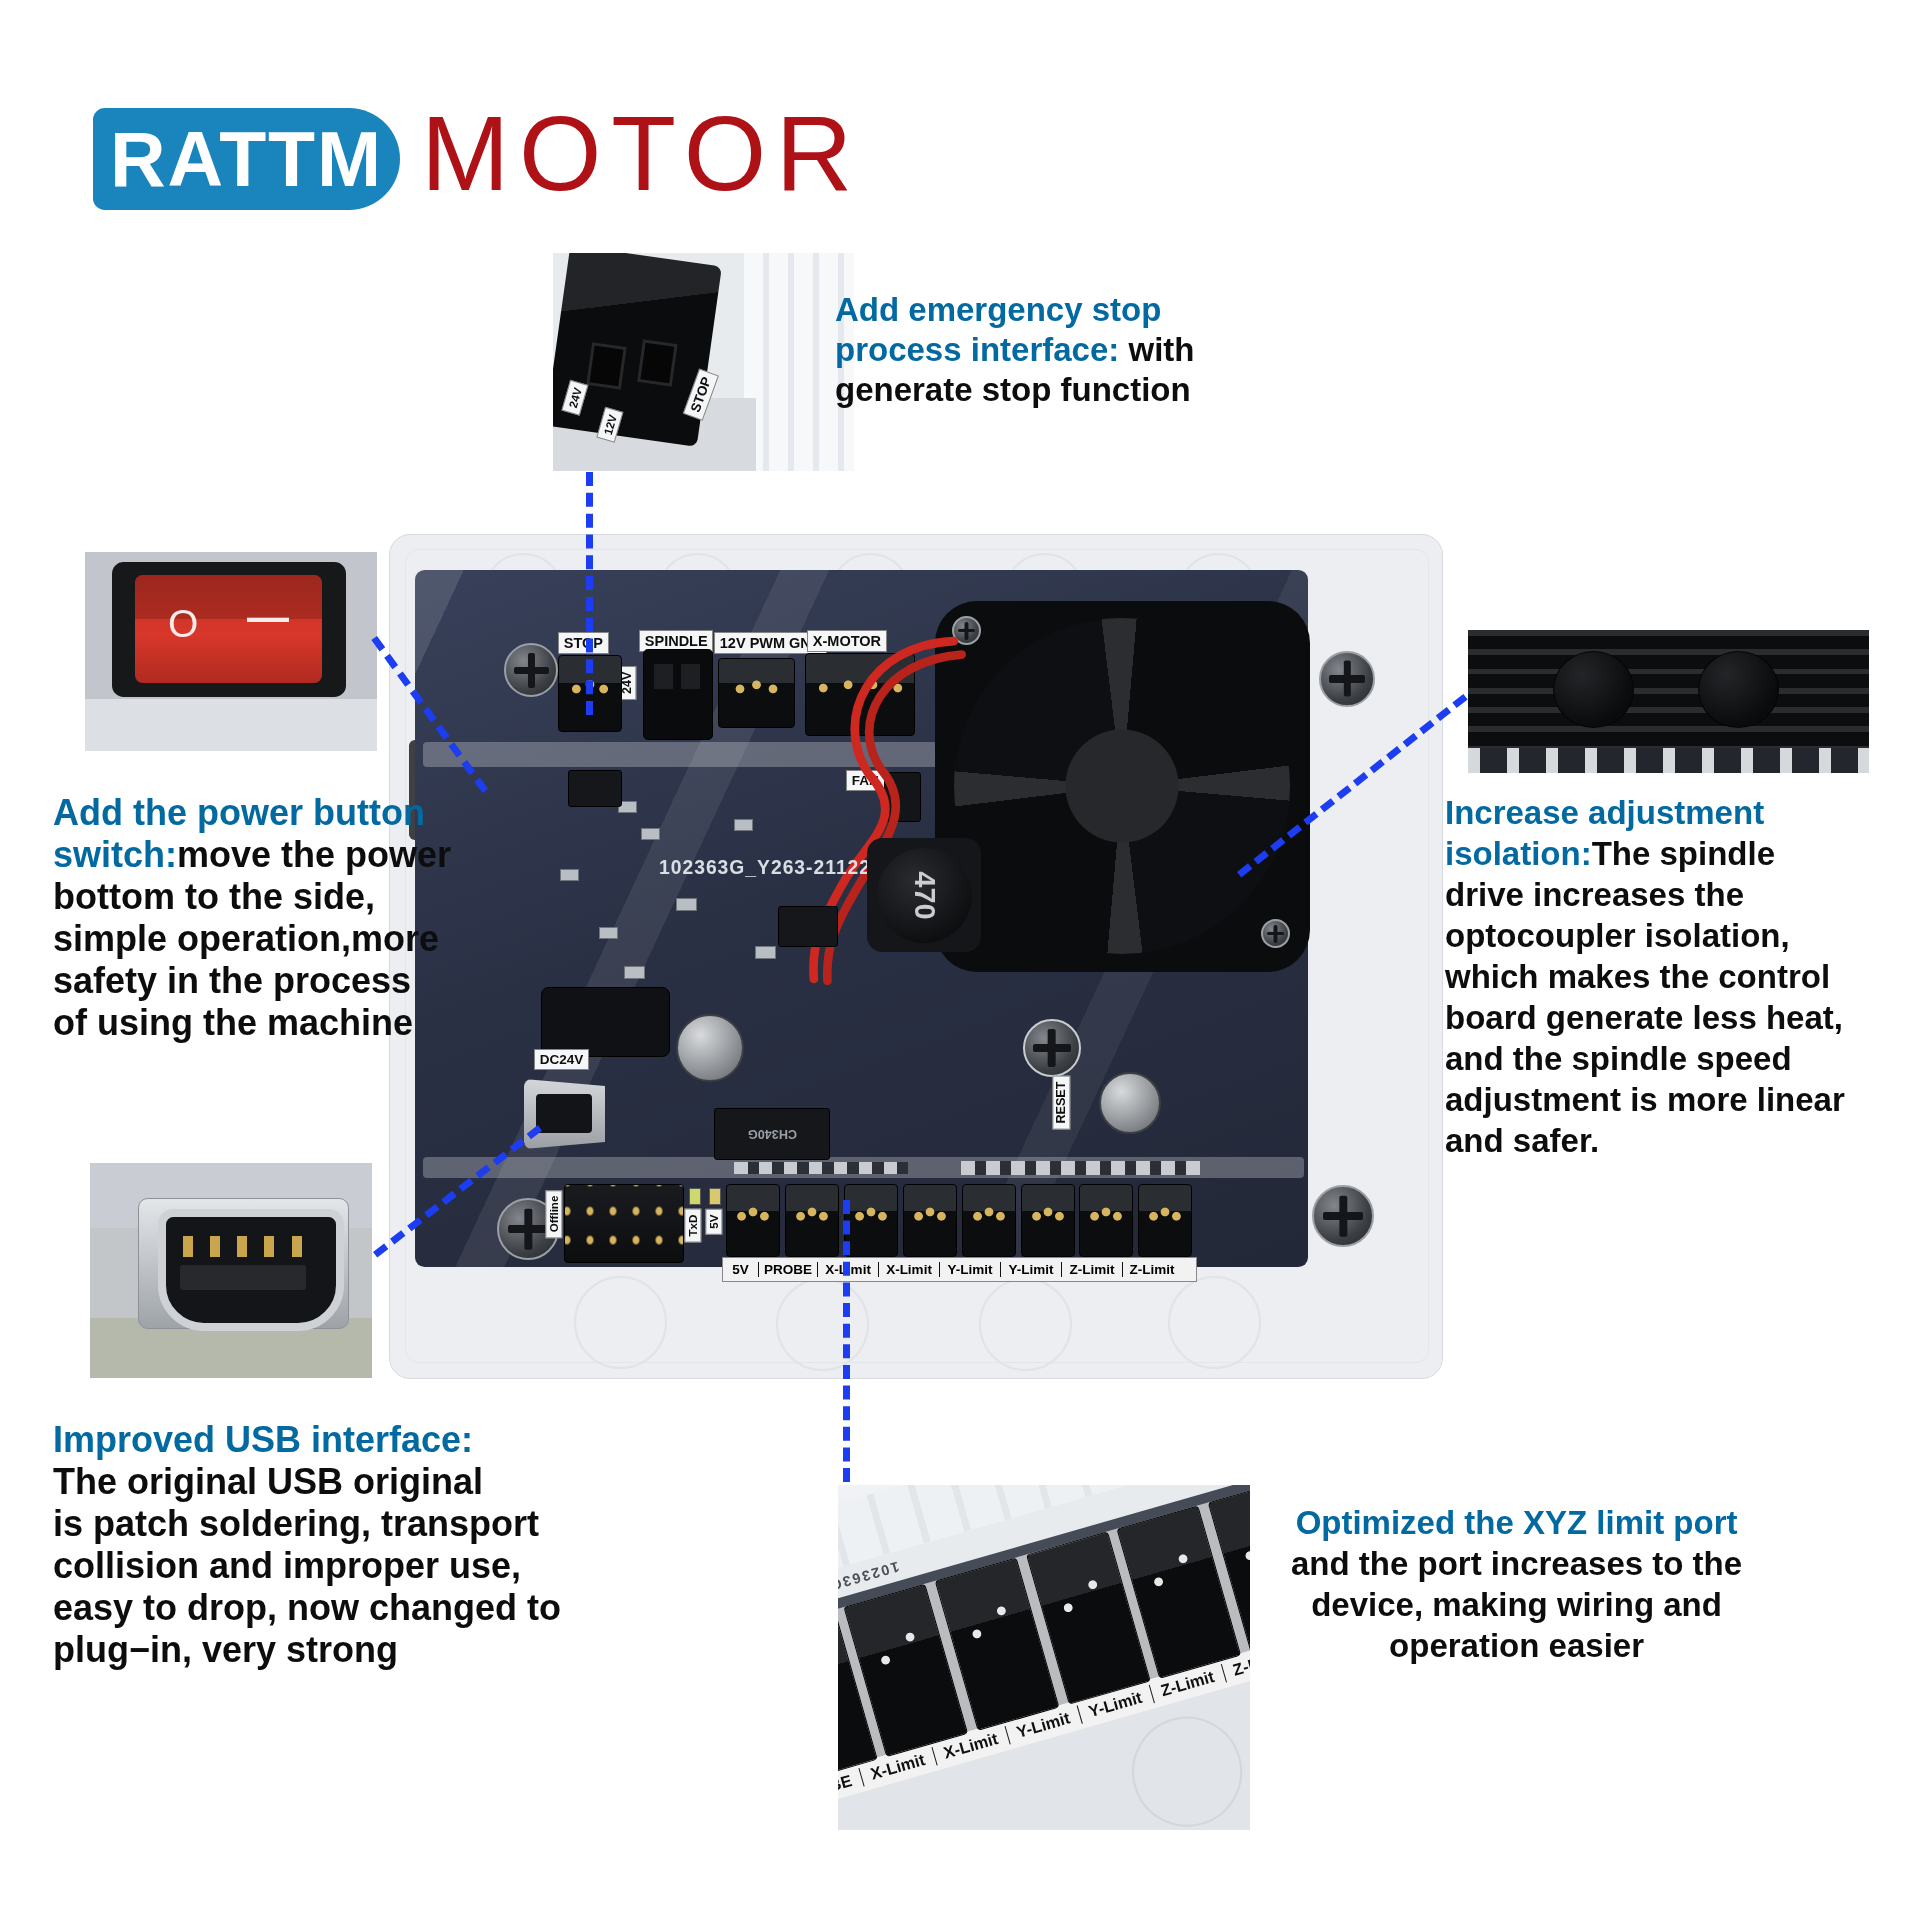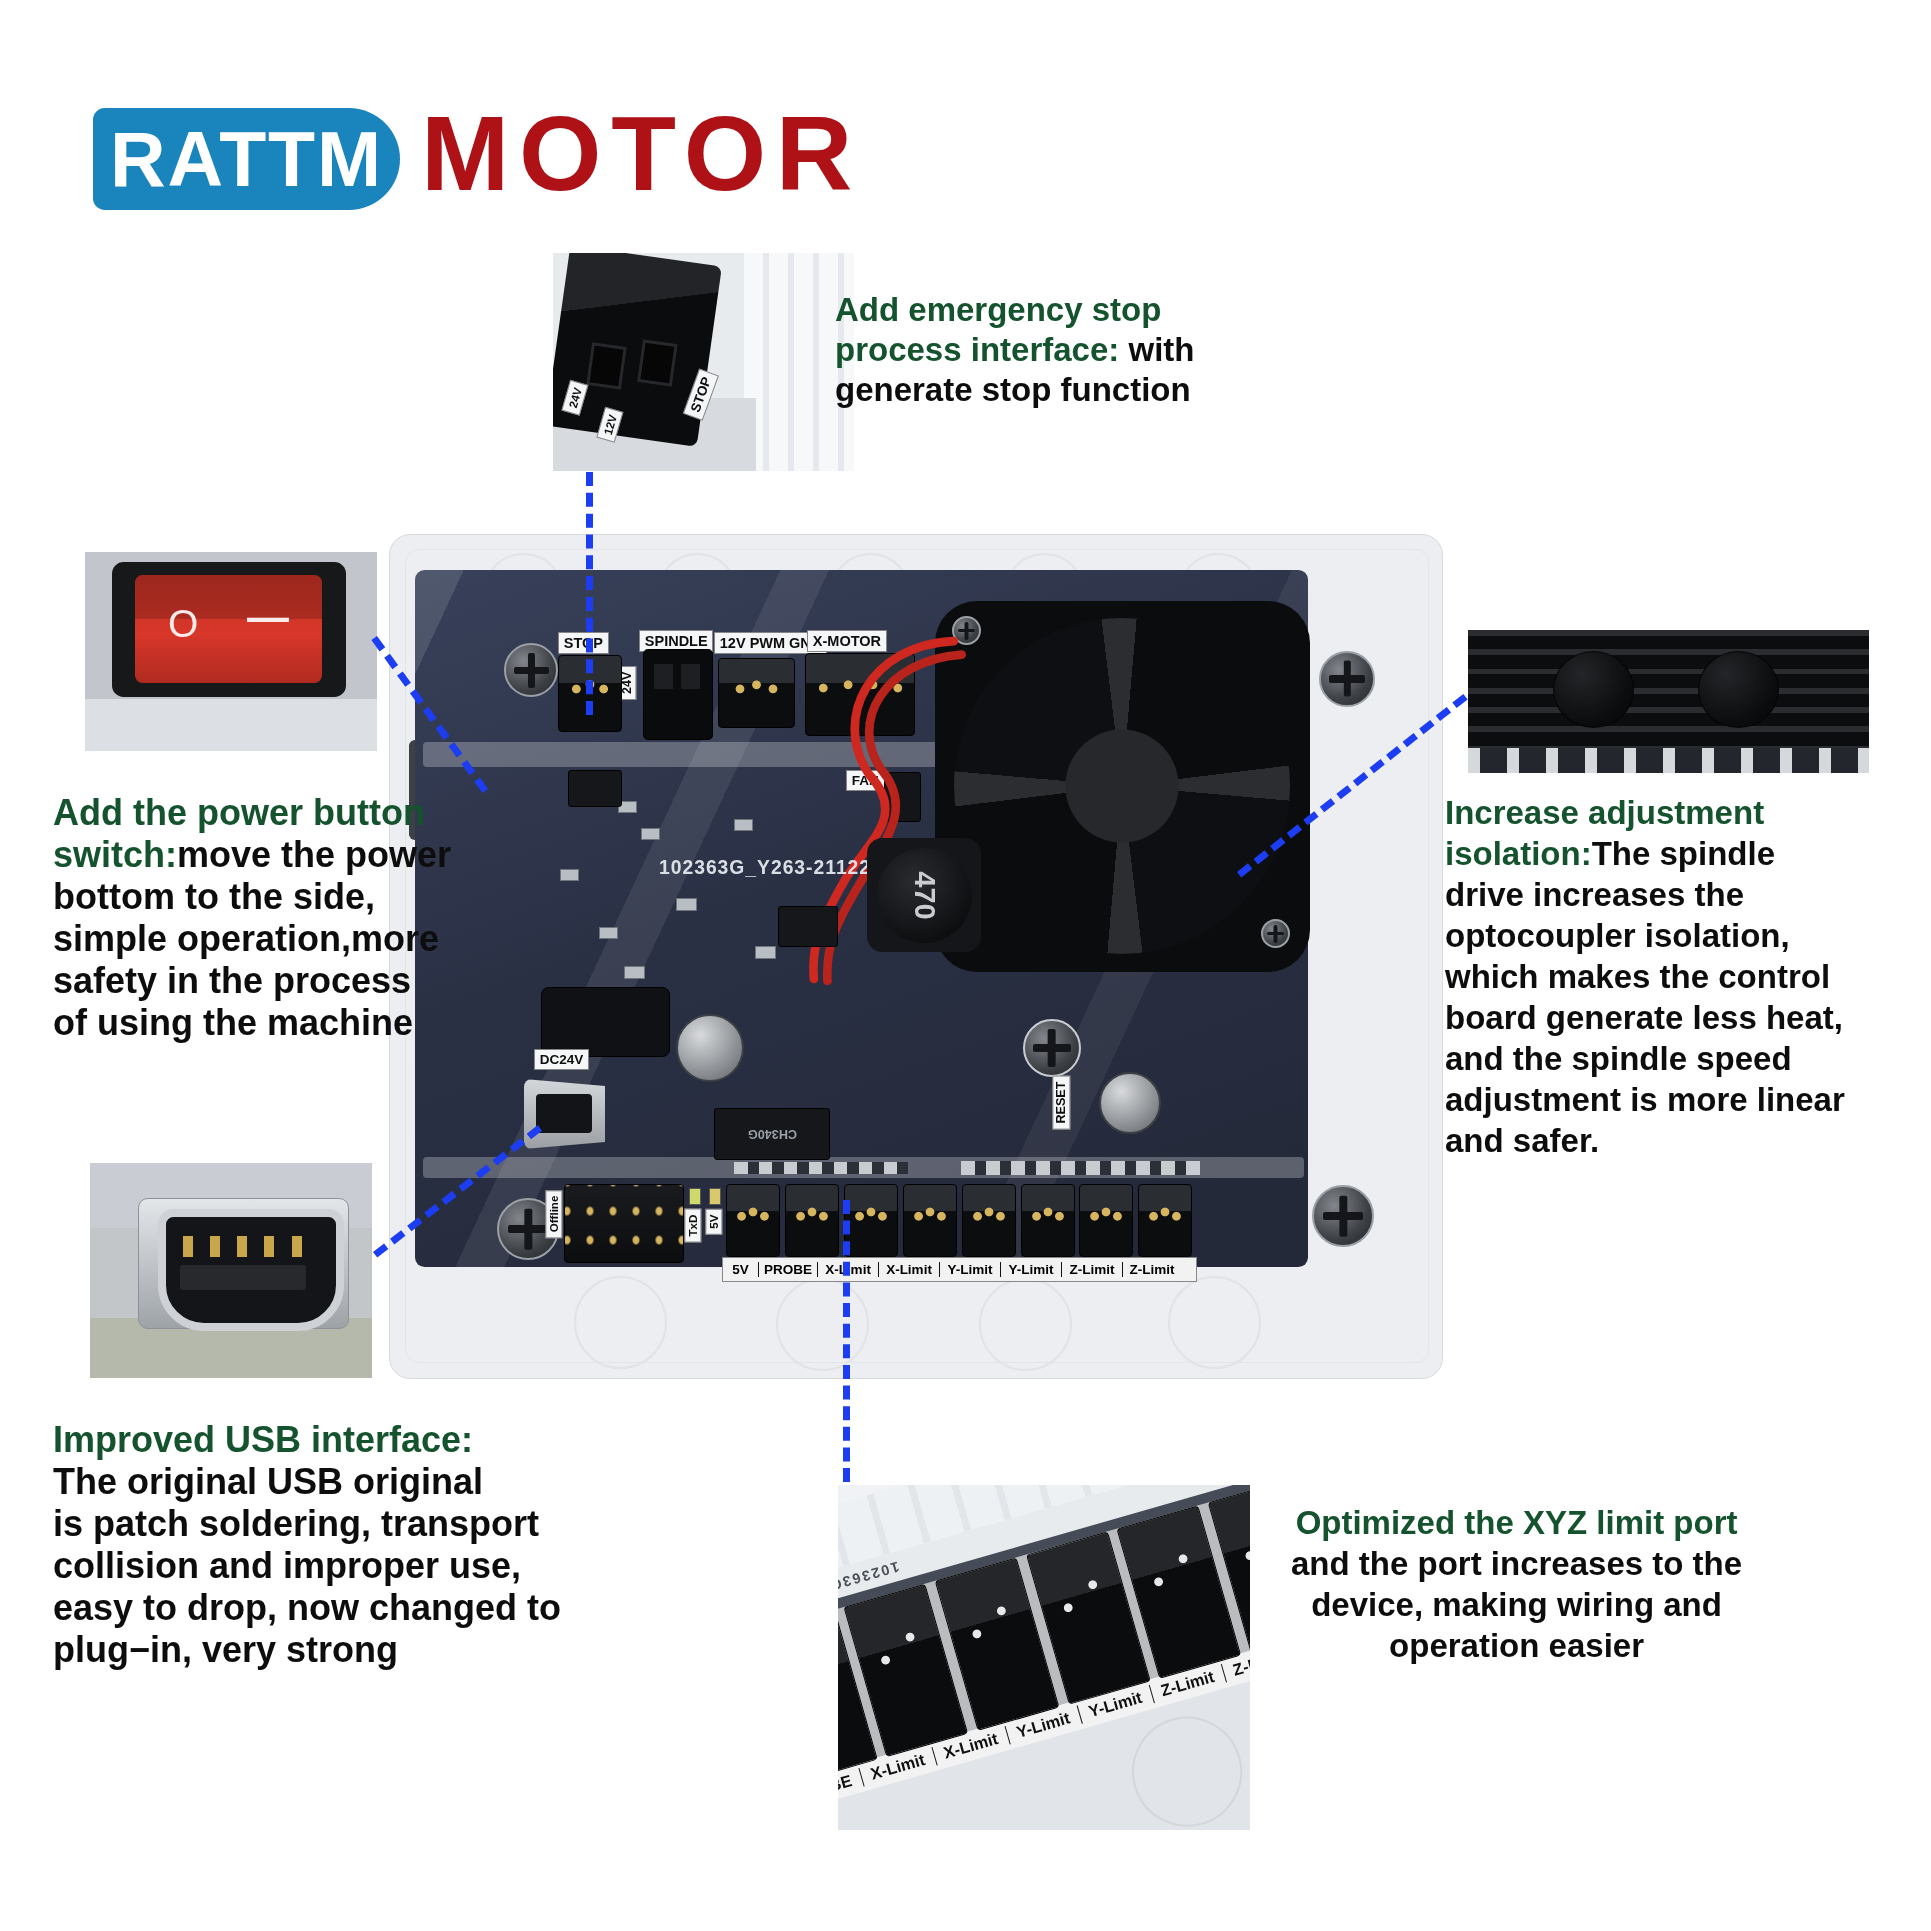--- a/index.html
+++ b/index.html
@@ -4,25 +4,25 @@
 <style>
   html,body{margin:0;padding:0;background:#ffffff;}
   .canvas{position:relative;width:1931px;height:1931px;background:#fff;overflow:hidden;
           font-family:"Liberation Sans",sans-serif;}
   .abs{position:absolute;}
   .nw{white-space:nowrap;}
   
   .logo-badge{left:93px;top:108px;width:307px;height:102px;background:#1a85bd;
               border-radius:13.5px 58px 58px 13.5px;display:flex;align-items:center;justify-content:center;}
   .logo-badge span{color:#fff;font-size:77px;font-weight:800;letter-spacing:1.9px;}
-  .logo-motor{left:421px;top:93px;font-size:106px;font-weight:700;color:#ae1116;letter-spacing:9.7px;}
+  .logo-motor{left:421px;top:93px;font-size:106px;font-weight:400;color:#ae1116;letter-spacing:9.7px;}
   
   .co{font-weight:700;color:#0d0d0d;}
   .co div{white-space:nowrap;}
-  .bl{color:#14532d;}
+  .bl{color:#0369a1;}
   .co-34{font-size:33px;line-height:40px;}
   .co-34b{font-size:33px;line-height:41px;}
   .co-37{font-size:36px;line-height:42px;}
   
   .dv{width:0;border-left:7.7px dashed #1d3df2;}
   .dr{height:0;border-top:7.7px dashed #1d3df2;transform-origin:0 0;}
   
   .case{left:389px;top:534px;width:1052px;height:843px;background:#eceef1;
         border:1.9px solid #d8dbde;border-radius:21px;}
   .case-inner{left:405px;top:549px;width:1022px;height:812px;border:1.9px solid #e2e5e9;border-radius:13.5px;}

